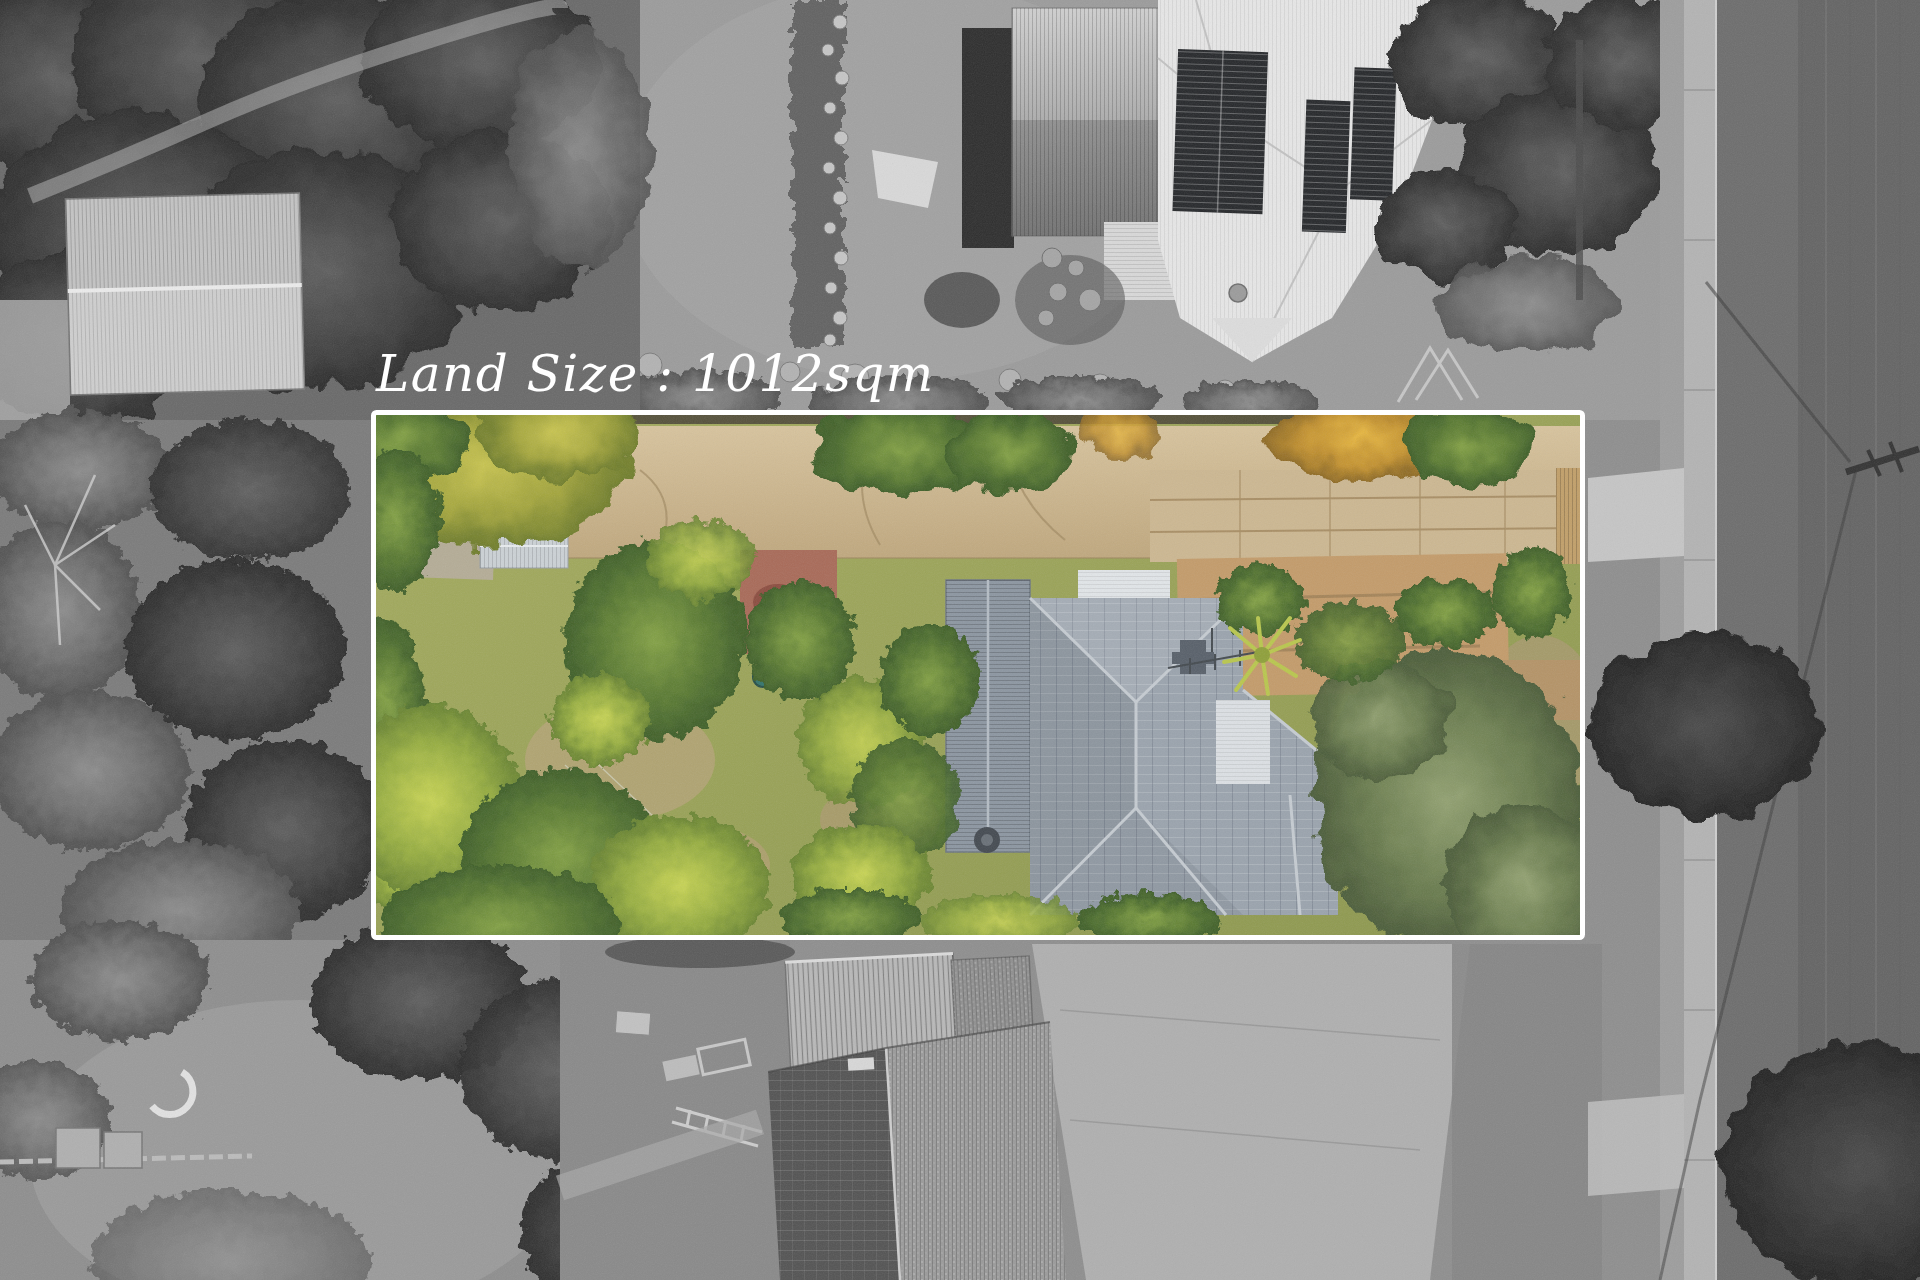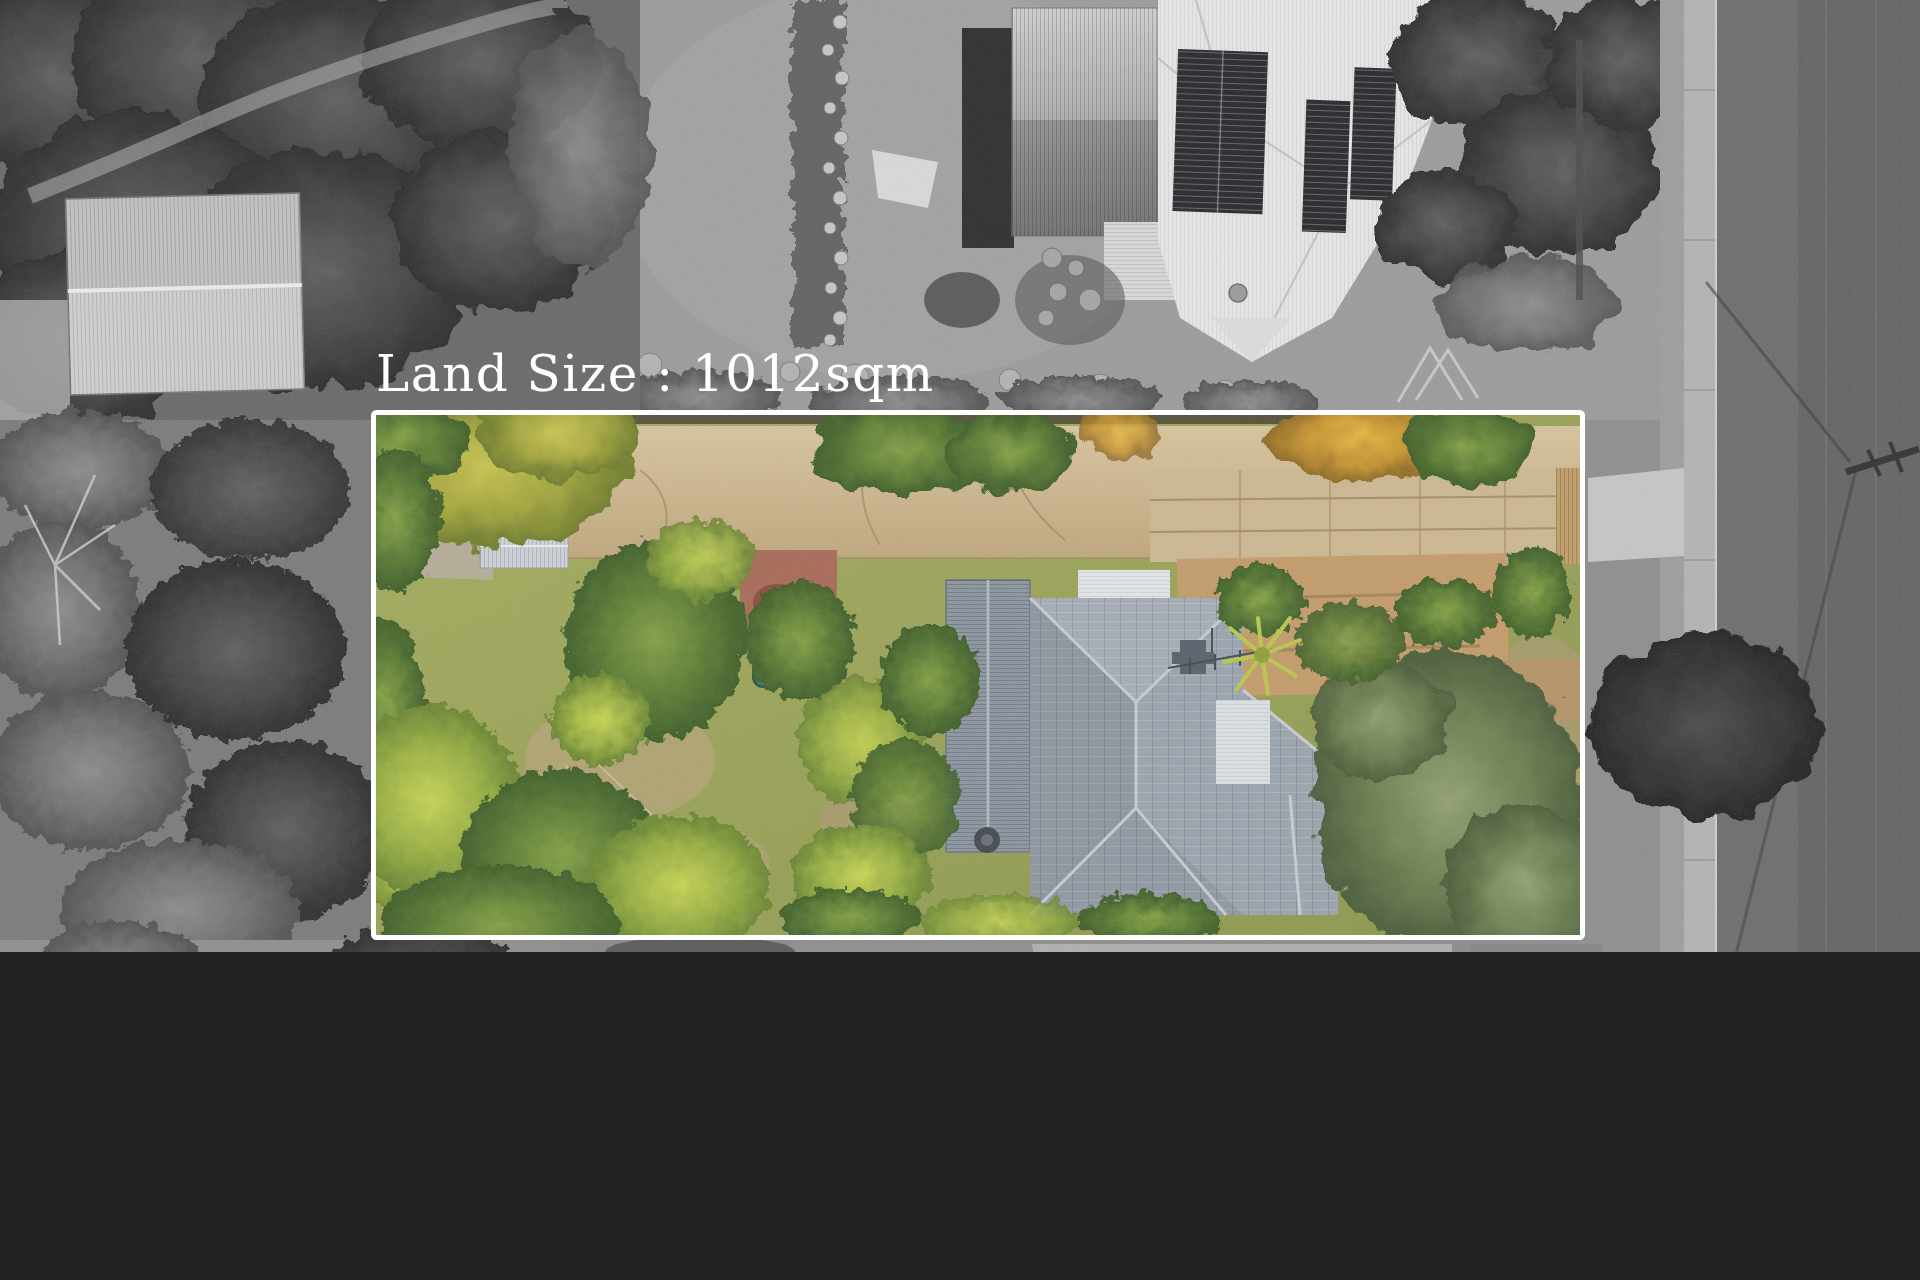--- a/index.html
+++ b/index.html
@@ -1,17 +1,17 @@
 <!DOCTYPE html>
 <html><head>
 <meta charset="utf-8">
 <style>
   html,body{margin:0;padding:0;background:#222;}
-  #stage{position:relative;width:1920px;height:952px;overflow:hidden;
-         font-family:"DejaVu Serif","Liberation Serif",serif;}
+  #stage{position:relative;width:1920px;height:1280px;overflow:hidden;
+         font-family:"DejaVu Serif","Liberation Serif",serif;font-style:italic;}
   svg{position:absolute;inset:0;display:block;}
   text{user-select:none;}
 </style>
 </head>
 <body>
 
 <div id="stage">
 <svg width="1920" height="1280" viewBox="0 0 1920 1280">
 <defs>
   <clipPath id="clipProp">

